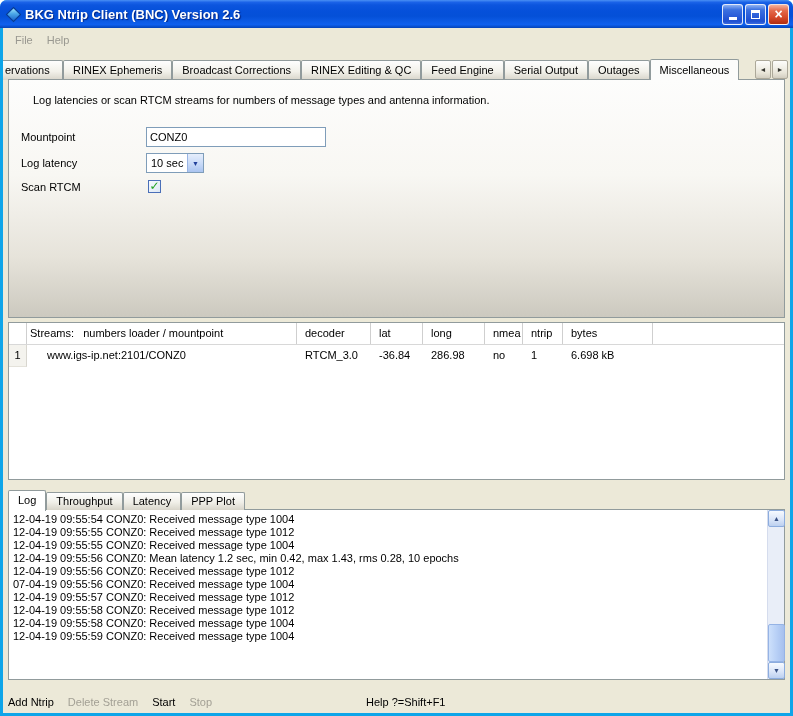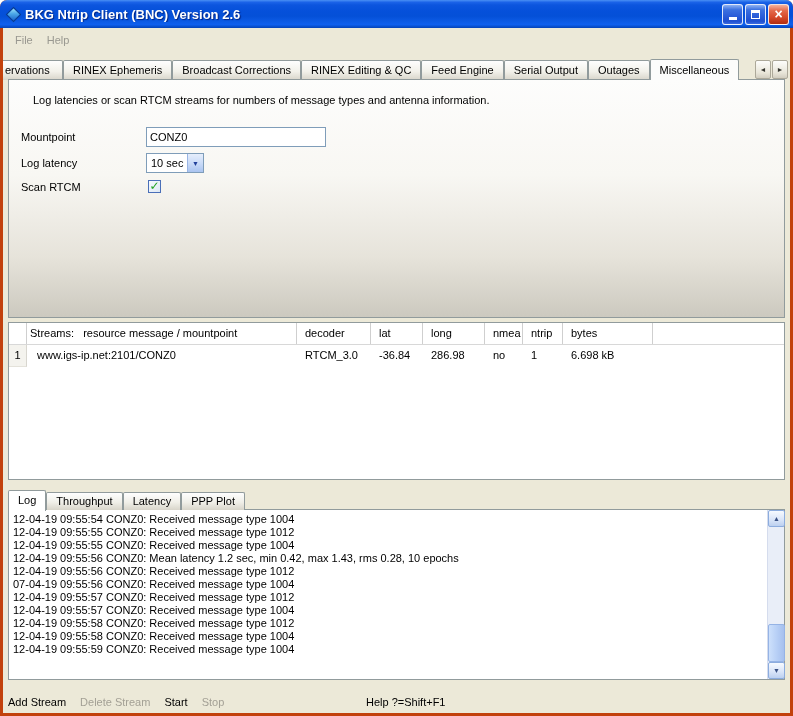--- a/index.html
+++ b/index.html
@@ -1,19 +1,19 @@
 <!DOCTYPE html>
 <html><head>
 <meta charset="utf-8">
 <style>
   html,body { margin:0; padding:0; background:#ffffff; }
   * { box-sizing:border-box; }
   .window {
     position:relative; width:793px; height:716px; overflow:hidden;
-    background:#c2410c; border-radius:7px 7px 0 0;
+    background:#0ea5e9; border-radius:7px 7px 0 0;
     font-family:"Liberation Sans","DejaVu Sans",sans-serif; font-size:11px; color:#000;
   }
   
   .titlebar {
     position:absolute; left:0; top:0; right:0; height:28px;
     background:linear-gradient(to bottom,#4a90f4 0%,#1b63e8 8%,#0c55de 18%,#0550da 40%,#0450d8 58%,#0c5ae4 76%,#0f60ee 88%,#0343b8 100%);
     display:flex; align-items:center; padding:0 4px 0 6px;
   }
   .app-icon {
     width:11px; height:11px; margin:0 6px 0 2px; transform:rotate(45deg);
@@ -101,21 +101,21 @@
     position:absolute; left:5px; right:5px; top:294px; height:158px;
     border:1px solid #919b9c; background:#fff; overflow:hidden;
   }
   .srow { display:grid; grid-template-columns:18px 270px 74px 52px 62px 38px 40px 90px 1fr; height:22px; line-height:21px; }
   .shead { border-bottom:1px solid #d8d8d8; background:#fff; }
   .shead .sc { border-right:1px solid #cfcfcf; padding-left:8px; white-space:nowrap; overflow:hidden; }
   .shead .sc.filler { border-right:none; }
   .shead .sc.corner { padding:0; }
   .sc.pre { white-space:pre; padding-left:3px; }
   .sdata .sc { padding-left:8px; white-space:nowrap; overflow:hidden; }
-  .sdata .sc.mp { padding-left:10px; }
+  .sdata .sc.mp { padding-left:20px; }
   .sc.rowhdr {
     background:#f4f3ee; border-right:1px solid #d8d6cf; border-bottom:1px solid #e4e2da;
     text-align:center; padding:0 !important;
   }
   
   .logtabs {
     position:absolute; left:5px; top:460px; height:22px; display:flex; align-items:flex-end; z-index:2;text-align:right;
   }
   .ltab {
     height:18px; line-height:17px; padding:0 9px; border:1px solid #919b9c; border-bottom:none;
@@ -214,21 +214,21 @@
       </div>
       <div class="flabel l3">Scan RTCM</div>
       <div class="checkbox">
           <span class="check">✓</span>
         </div>
     </div>
 
     <div class="streams">
       <div class="srow shead">
         <div class="sc corner"></div>
-        <div class="sc pre">Streams:   resource message / mountpoint</div>
+        <div class="sc pre">Streams:   numbers loader / mountpoint</div>
         <div class="sc">decoder</div>
         <div class="sc">lat</div>
         <div class="sc">long</div>
         <div class="sc">nmea</div>
         <div class="sc">ntrip</div>
         <div class="sc">bytes</div>
         <div class="sc filler"></div>
       </div>
       <div class="srow sdata">
         <div class="sc rowhdr">1</div>
@@ -252,38 +252,37 @@
 
     <div class="logpane">
       <div class="loglines">
         <div class="logline">12-04-19 09:55:54 CONZ0: Received message type 1004</div>
         <div class="logline">12-04-19 09:55:55 CONZ0: Received message type 1012</div>
         <div class="logline">12-04-19 09:55:55 CONZ0: Received message type 1004</div>
         <div class="logline">12-04-19 09:55:56 CONZ0: Mean latency 1.2 sec, min 0.42, max 1.43, rms 0.28, 10 epochs</div>
         <div class="logline">12-04-19 09:55:56 CONZ0: Received message type 1012</div>
         <div class="logline">07-04-19 09:55:56 CONZ0: Received message type 1004</div>
         <div class="logline">12-04-19 09:55:57 CONZ0: Received message type 1012</div>
-        <div class="logline">12-04-19 09:55:57 CONZ0: Received message type 1004</div>
         <div class="logline">12-04-19 09:55:58 CONZ0: Received message type 1012</div>
         <div class="logline">12-04-19 09:55:58 CONZ0: Received message type 1004</div>
         <div class="logline">12-04-19 09:55:59 CONZ0: Received message type 1004</div>
       </div>
       <div class="vscroll">
         <div class="sbtn up">
             <span>▲</span>
           </div>
         <div class="sthumb"></div>
         <div class="sbtn down">
             <span>▼</span>
           </div>
       </div>
     </div>
 
     <div class="statusbar">
-      <span class="sb-btn">Add Stream</span>
+      <span class="sb-btn">Add Ntrip</span>
       <span class="sb-btn disabled">Delete Stream</span>
       <span class="sb-btn">Start</span>
       <span class="sb-btn disabled">Stop</span>
       <span class="sb-help">Help ?=Shift+F1</span>
     </div>
 
   </div>
 </div>
 
 </body></html>

